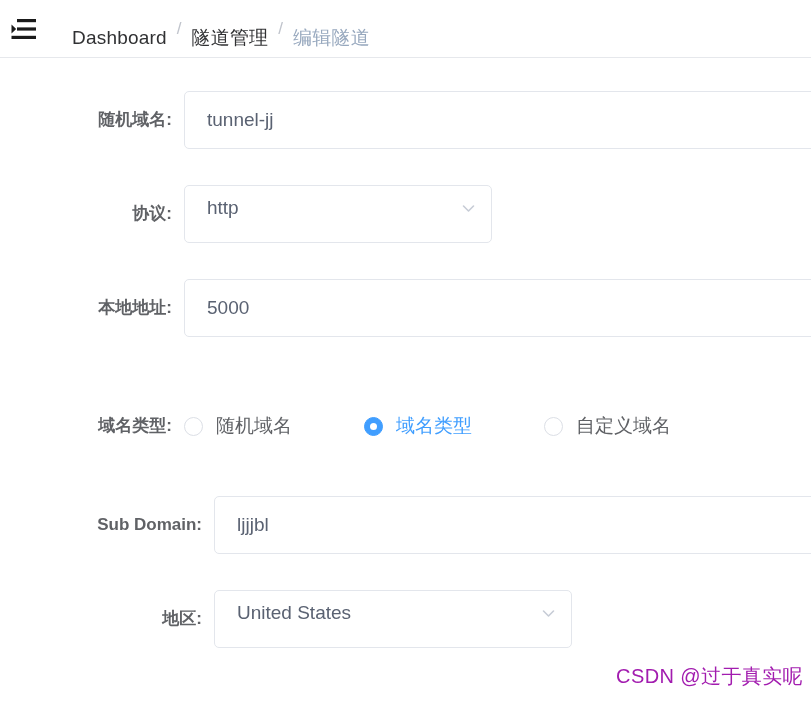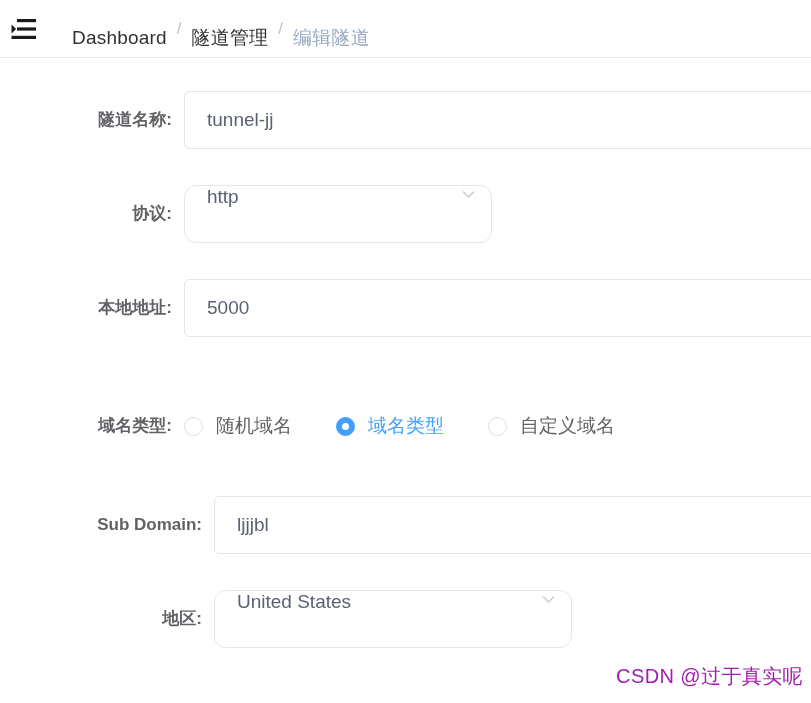--- a/index.html
+++ b/index.html
@@ -108,44 +108,45 @@
   }
   .input-wide {
     
     width: 700px;
   }
 
   
   .select-box {
     height: 58px;
     border: 1px solid #e3e6ec;
-    border-radius: 12px;
-    background: #ffffff;
-    box-sizing: border-box;
-    display: flex;
-    align-items: flex-start;
+    border-radius: 5px;
+    background: #ffffff;
+    box-sizing: border-box;
+    display: flex;
+    align-items: center;
     padding: 0 14px 12px 22px;
     font-size: 19px;
     color: #5a6272;
     cursor: pointer;
     justify-content: space-between;
   }
   .select-value { flex: 1 1 auto; }
   .caret {
     flex: 0 0 auto;
     margin-left: 10px;
     display: flex;
     align-items: center;
   }
   .caret svg { display: block; }
 
   
   .radio-group {
     display: flex;
     align-items: center;
+    gap: 28px;
   }
   .radio {
     display: flex;
     align-items: center;
     cursor: pointer;
     margin-right: 44px;
   }
   .radio:last-child { margin-right: 0; }
   .radio-mark {
     width: 19px;
@@ -211,21 +212,21 @@
     <span class="crumb link">隧道管理</span>
     <span class="crumb-sep">/</span>
     <span class="crumb current">编辑隧道</span>
   </div>
 
 </div>
 
 <div class="form">
 
   <div class="form-row" style="top:33px;">
-    <div class="form-label">隧道名称:</div>
+    <div class="form-label">随机域名:</div>
     <div class="input-box input-wide" title="请输入隧道名称">tunnel-jj</div>
   </div>
 
   <div class="form-row" style="top:127px;">
     <div class="form-label">协议:</div>
     <div class="select-box" style="width:308px;">
       <span class="select-value">http</span>
       <span class="caret">
         <svg width="17" height="17" viewBox="0 0 17 17" aria-hidden="true">
           <path d="M3.5 6 L8.5 11 L13.5 6" fill="none" stroke="#c7ccd6" stroke-width="1.6" stroke-linecap="round" stroke-linejoin="round"></path>

